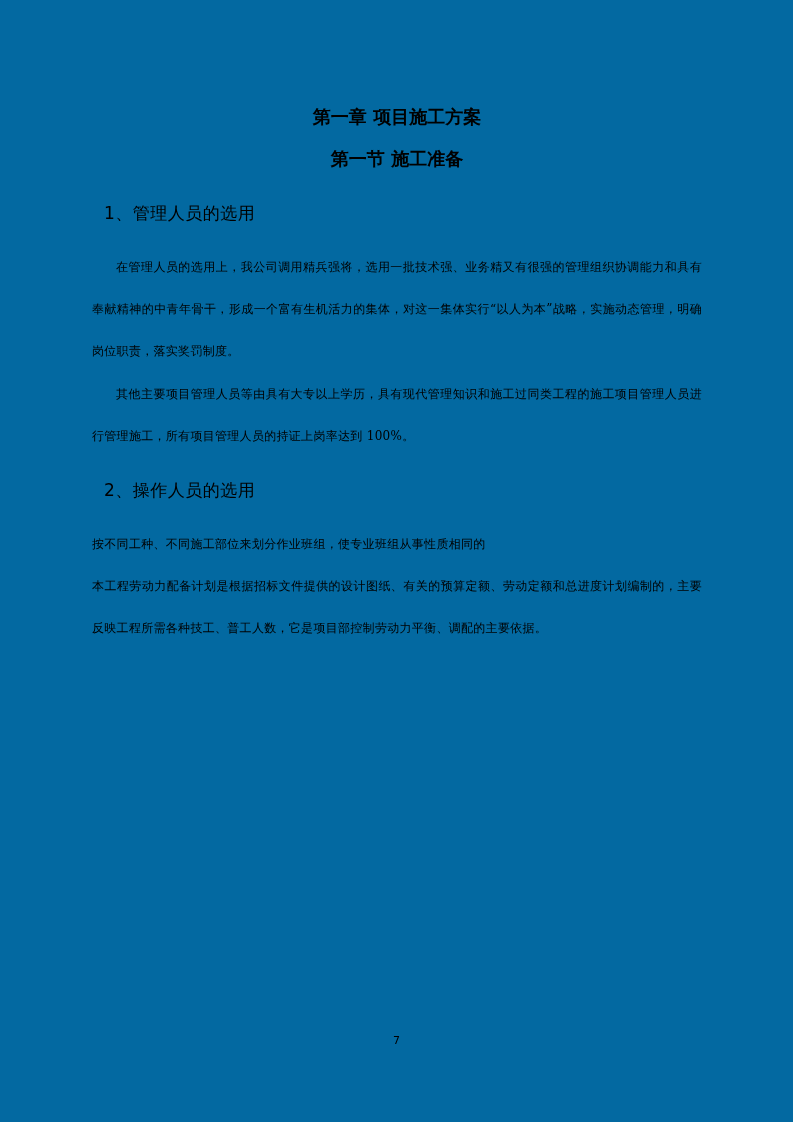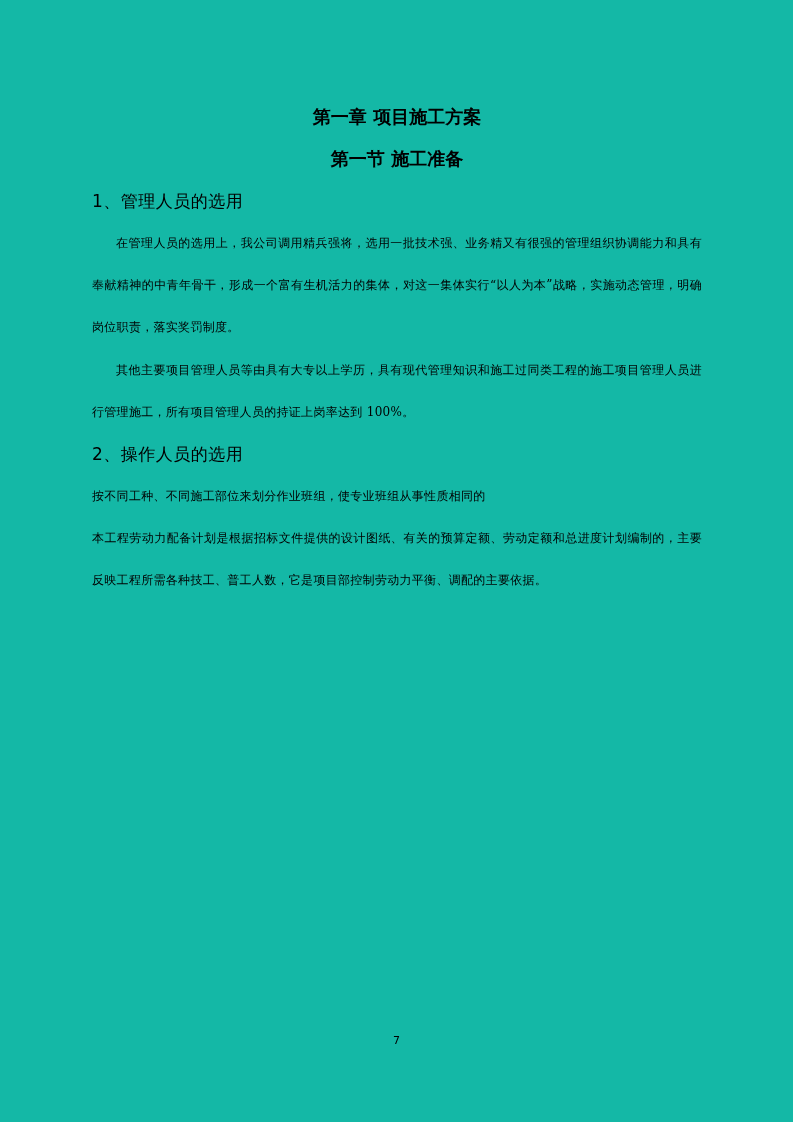--- a/index.html
+++ b/index.html
@@ -13,21 +13,21 @@
       position: relative;
       overflow: hidden;
       font-family: "DejaVu Serif", "Liberation Serif", serif;
       color: #000000;
     }
     .page {
       position: absolute;
       left: 0; top: 0;
       width: 793px;
       height: 1122px;
-      background: #14b8a6;
+      background: #0369a1;
     }
     .content {
       position: absolute;
       left: 92px;
       top: 96px;
       width: 610px;
     }
     .chapter-title, .section-title {
       text-align: center;
       font-weight: bold;
@@ -36,21 +36,21 @@
       line-height: 42px;
       margin: 0;
       padding-left: 0;
     }
     .chapter-title { margin-top: 0; }
     .section-title { margin-top: 0; }
     .heading {
       font-size: 17px;
       line-height: 42px;
       height: 42px;
-      margin: 0;
+      margin: 12px;
       font-family: "DejaVu Sans", "Liberation Sans", sans-serif;
       font-weight: normal;
       letter-spacing: 0.5px;
     }
     .para {
       font-size: 12px;
       line-height: 42.2px;
       margin: 0;
       text-align: justify;
       text-justify: inter-character;

